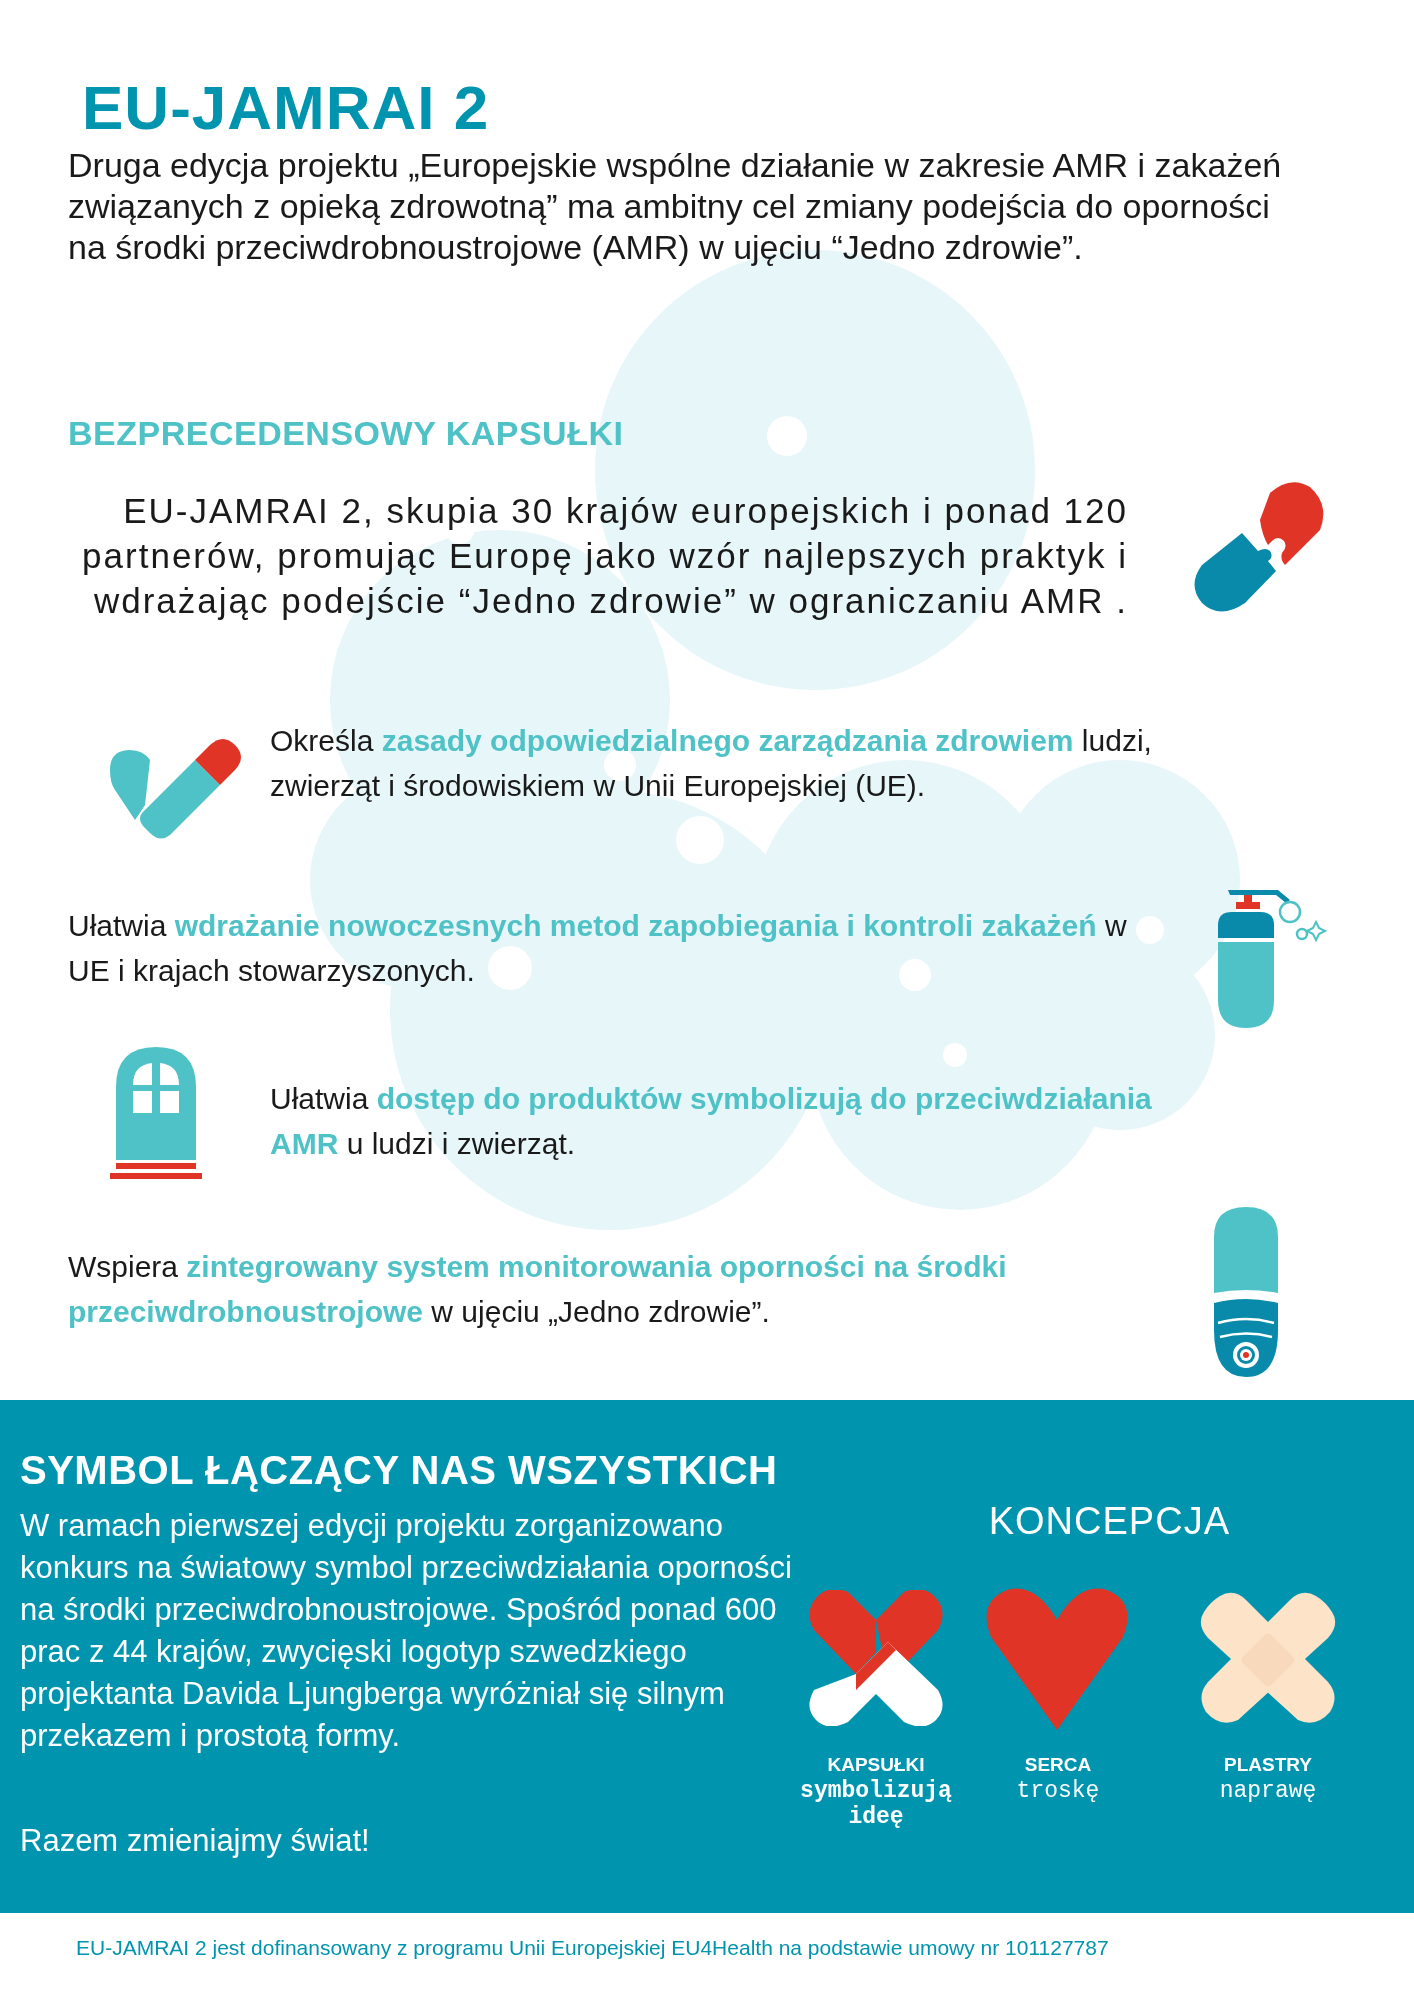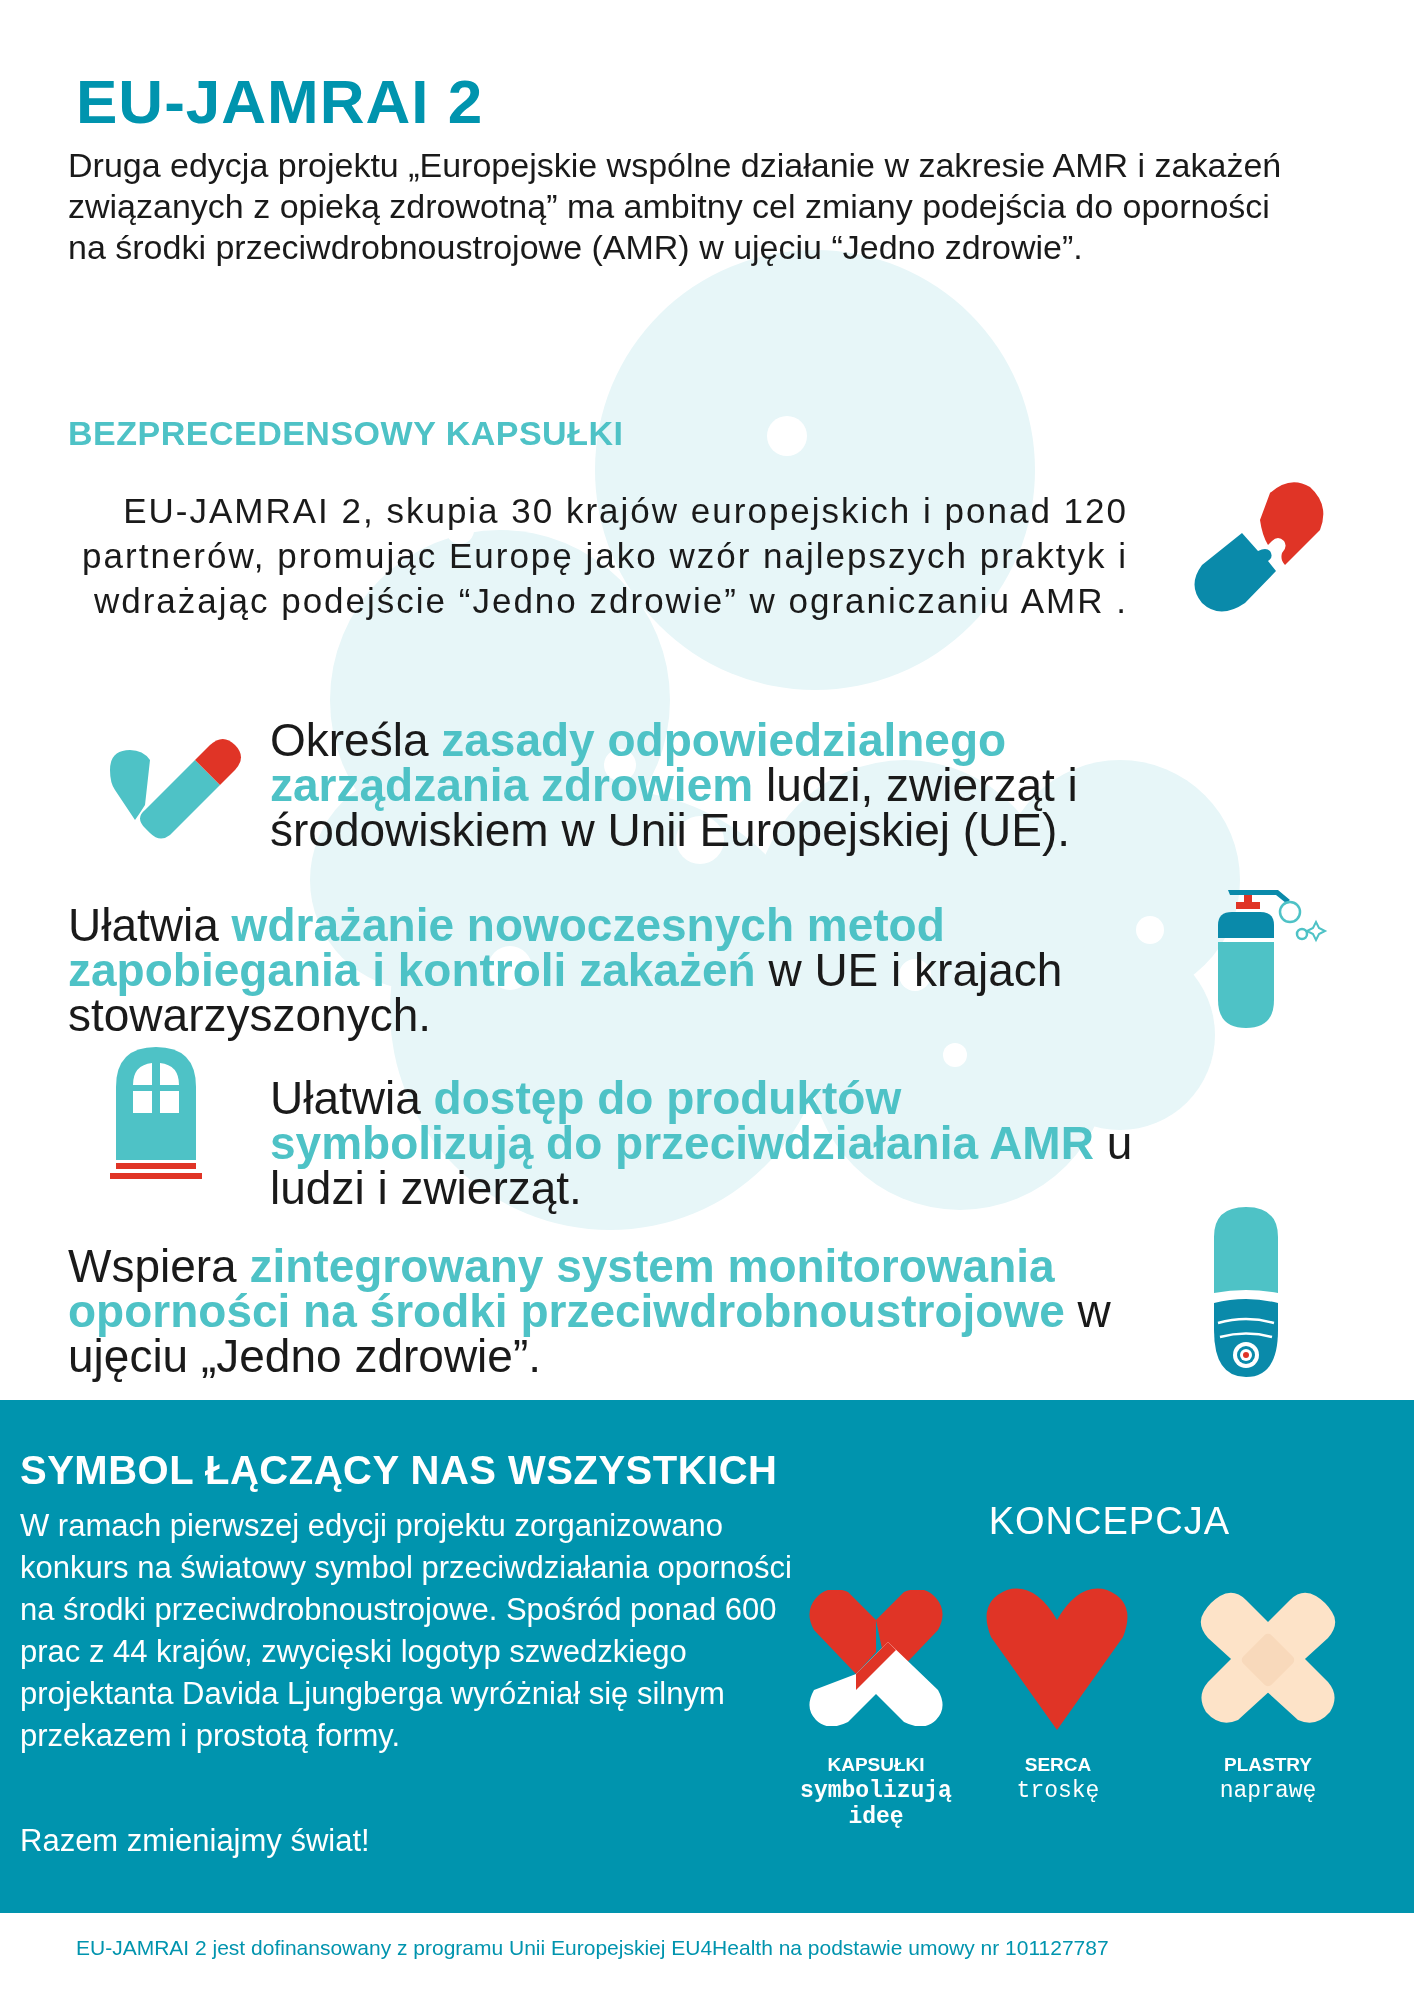--- a/index.html
+++ b/index.html
@@ -1,24 +1,24 @@
 <!DOCTYPE html>
 <html><head>
 <meta charset="utf-8">
 <style>
   html, body { margin:0; padding:0; }
   body { width:1414px; height:2000px; position:relative; background:#ffffff; overflow:hidden;
          font-family:"Liberation Sans", "DejaVu Sans", sans-serif; color:#1a1a1a; }
   .abs { position:absolute; }
   .bg-bubbles { position:absolute; left:0; top:0; width:1414px; height:1400px; pointer-events:none; }
-  .title { left:68px; top:58px; font-size:62px; font-weight:bold; color:#0094ae; letter-spacing:1px; margin:8px; line-height:72px; }
+  .title { left:68px; top:58px; font-size:62px; font-weight:bold; color:#0094ae; letter-spacing:1px; margin:14px; line-height:72px; }
   .intro { left:68px; top:145px; width:1220px; font-size:34px; line-height:41px; color:#1a1a1a; margin:0; }
   .section-heading { left:68px; top:414px; font-size:34px; font-weight:bold; color:#4ec2c6; margin:0; letter-spacing:0.5px; }
   .para2 { left:68px; top:488px; width:1060px; font-size:35px; line-height:45px; letter-spacing:2px; margin:0;text-align:right; }
-  .feature { font-size:46px; line-height:45px; margin:0; }
+  .feature { font-size:30px; line-height:45px; margin:0; }
   .hl { color:#4ec2c6; font-weight:bold; }
   .f1 { left:270px; top:718px; width:900px; }
   .f2 { left:68px; top:903px; width:1080px; }
   .f3 { left:270px; top:1076px; width:900px; }
   .f4 { left:68px; top:1244px; width:1110px; }
   .band { left:0; top:1400px; width:1414px; height:513px; background:#0094ae; }
   .band-heading { left:20px; top:1448px; font-size:40px; font-weight:bold; color:#fff; margin:0; letter-spacing:0.5px; }
   .band-text { left:20px; top:1505px; width:790px; font-size:31px; line-height:42px; color:#fff; margin:0; }
   .band-cta { left:20px; top:1823px; font-size:31px; color:#fff; margin:0; }
   .concept-title { left:900px; top:1500px; width:330px; text-align:right; font-size:38px; color:#fff; margin:0; letter-spacing:1px; }

